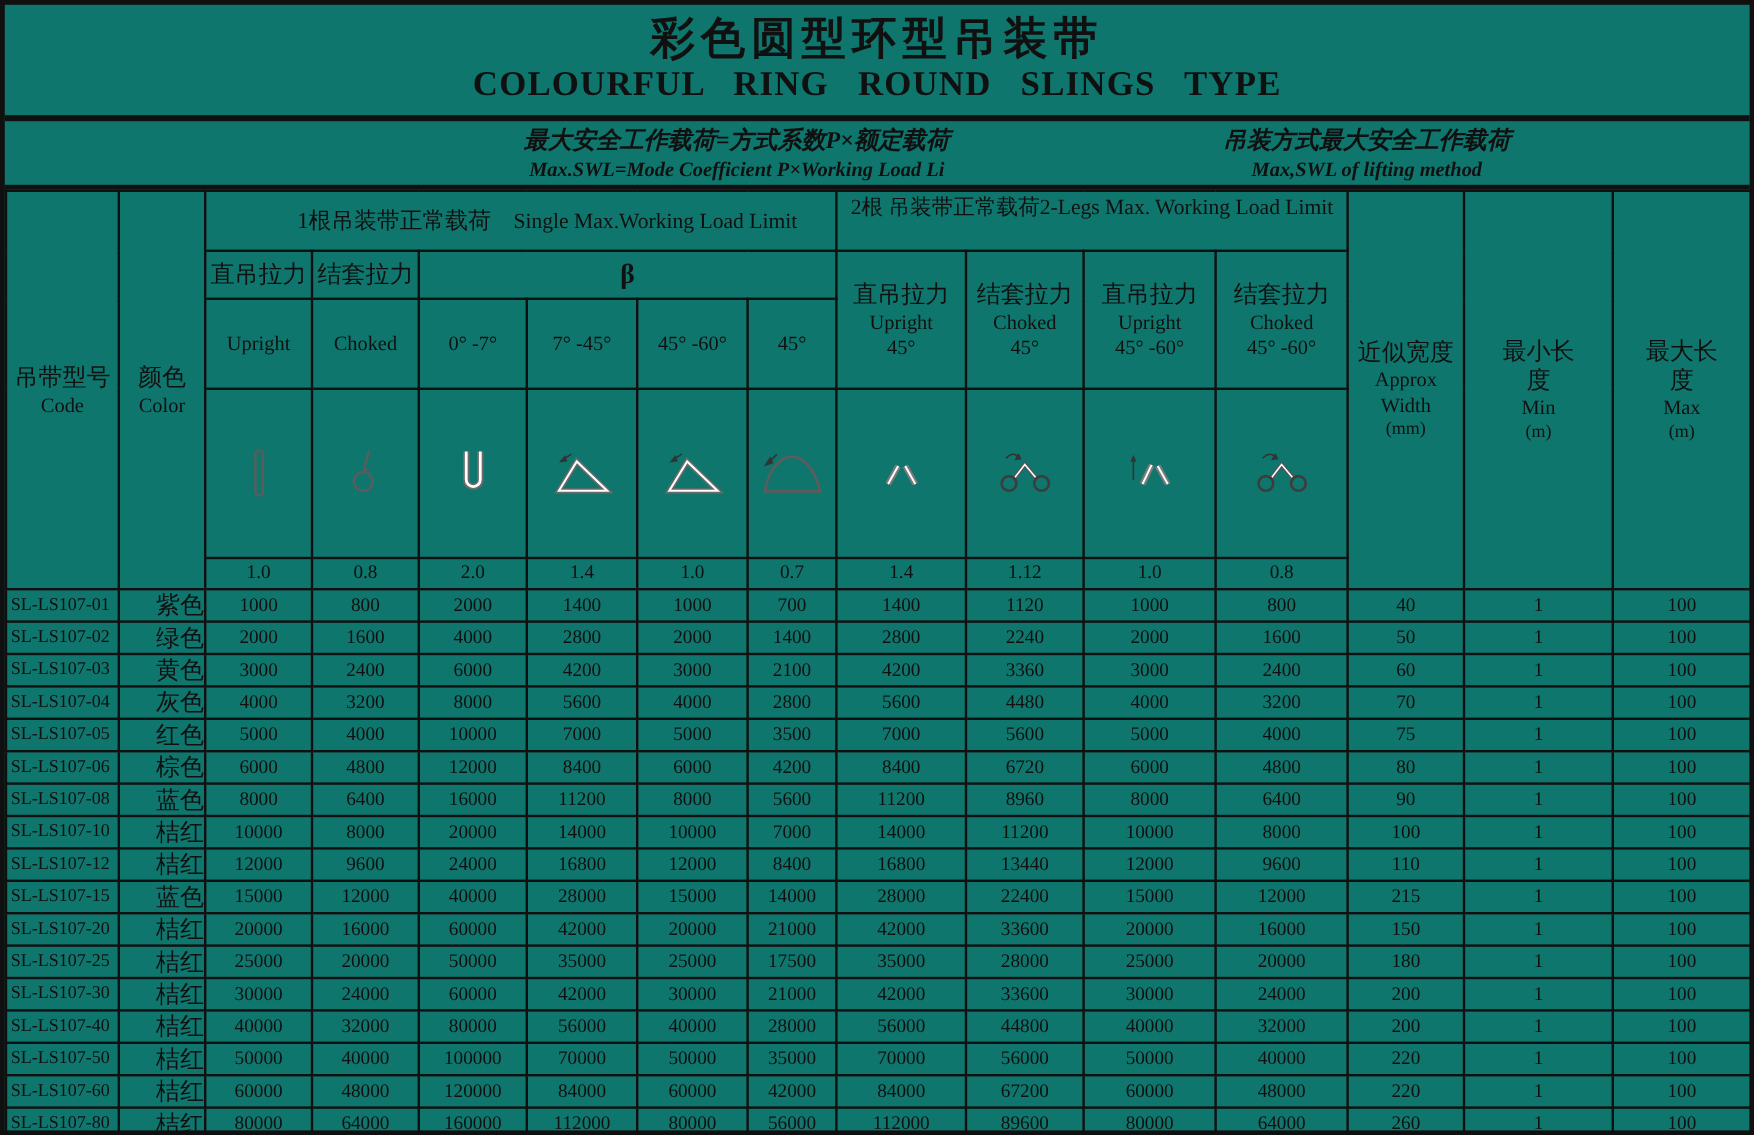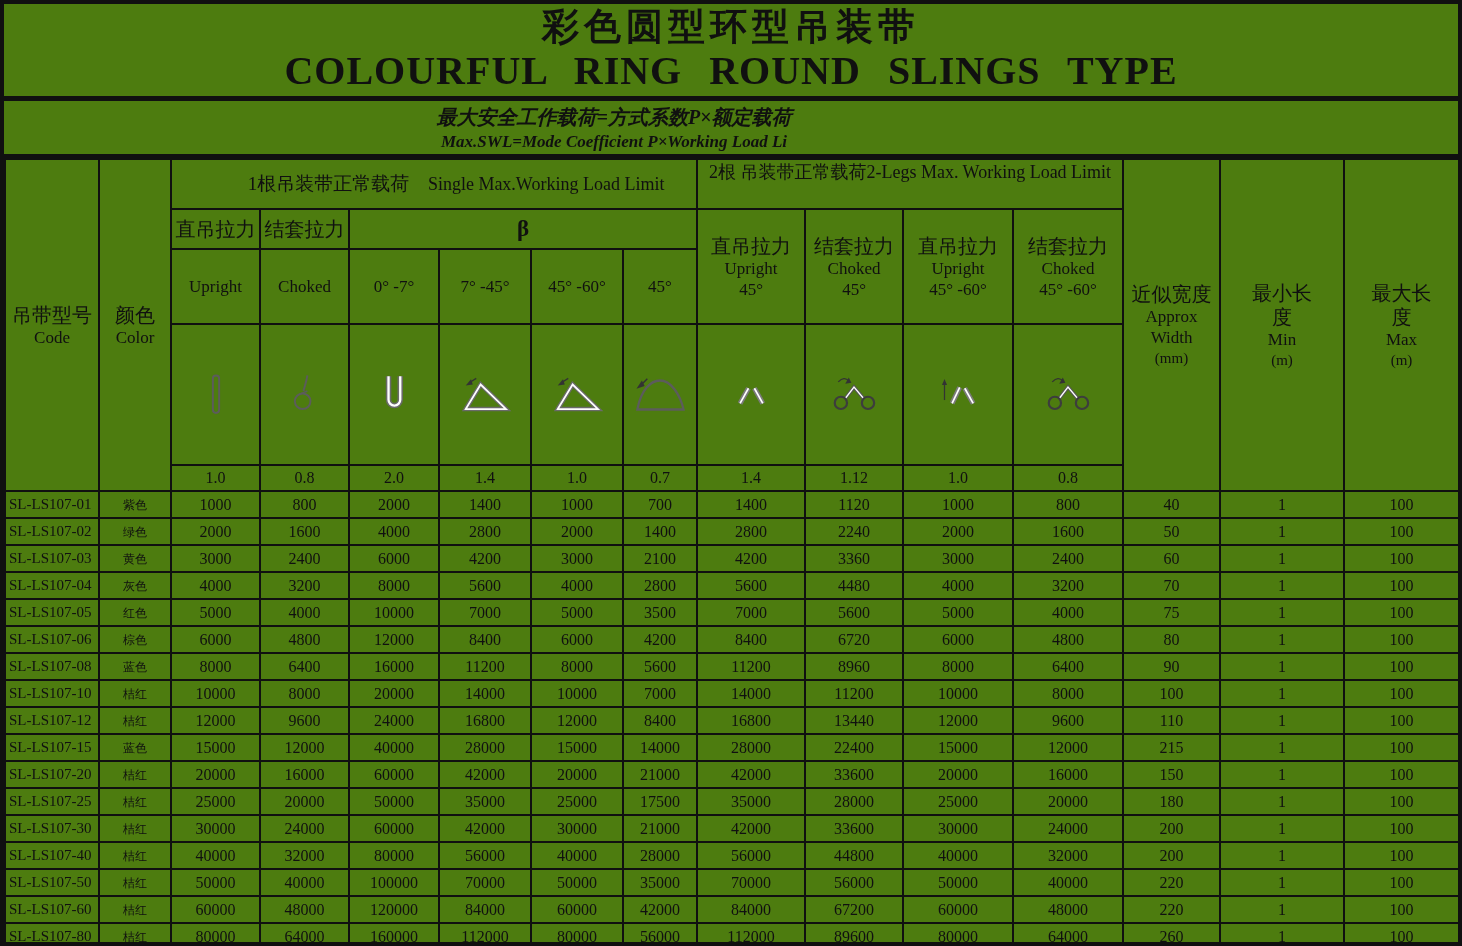--- a/index.html
+++ b/index.html
@@ -1,24 +1,24 @@
 <!DOCTYPE html>
 <html><head>
 <meta charset="utf-8">
 <style>
   html,body{margin:0;padding:0;background:#e8e8e8;}
   .sheet{
     position:relative;width:1462px;height:946px;box-sizing:border-box;
-    background:#4d7c0f;border:4px solid #101010;color:#101010;
+    background:#0f766e;border:4px solid #101010;color:#101010;
     font-family:"Liberation Serif","DejaVu Serif",serif;
   }
   
   .title-block{height:92px;border-bottom:5px solid #101010;display:flex;flex-direction:column;align-items:center;justify-content:center;}
   .title-zh{font-size:37px;font-weight:bold;letter-spacing:5px;line-height:1.1;}
-  .title-en{font-size:40px;font-weight:bold;word-spacing:16px;letter-spacing:1px;line-height:1.1;margin-top:2px;}
+  .title-en{font-size:29px;font-weight:bold;word-spacing:16px;letter-spacing:1px;line-height:1.1;margin-top:2px;}
   
   .banner{position:relative;height:53px;border-bottom:4px solid #101010;font-weight:bold;font-style:italic;}
   .banner-left{position:absolute;left:345px;width:530px;top:4px;text-align:center;}
   .banner-right{position:absolute;left:935px;width:400px;top:4px;text-align:center;}
   .banner .zh{font-size:20px;line-height:25px;}
   .banner .en{font-size:17px;line-height:23px;white-space:nowrap;overflow:hidden;}
   
   table{border-collapse:collapse;table-layout:fixed;width:1454px;height:783px;}
   th,td{border:2px solid #101010;padding:0;text-align:center;vertical-align:middle;font-weight:normal;overflow:hidden;}
   thead .zh{display:block;font-size:20px;line-height:24px;}
@@ -26,37 +26,41 @@
   thead .ang{display:block;font-size:17px;line-height:21px;}
   thead .unit{display:block;font-size:15px;line-height:20px;}
   .group-cell{font-size:19px;padding-left:44px;}
   .group-cell .en-inline{font-size:18px;}
   .two-leg-cell{text-align:center;vertical-align:top;padding:2px 4px;font-size:18px;line-height:21px;}
   .beta-cell{font-size:23px;font-weight:bold;}
   .coef-row td{font-size:16px;height:24px;line-height:1;}
   .icon-row td{height:139px;}
   tbody td{font-size:16px;height:25px;line-height:1;}
   tbody td.code{font-size:15px;text-align:left;padding-left:3px;white-space:nowrap;}
-  tbody td.colorcell{font-size:12px;}
+  tbody td.colorcell{font-size:20px;text-align:right;}
   svg{display:block;margin:0 auto;}
 </style>
 </head>
 <body>
 
 <div class="sheet">
 
   <div class="title-block">
     <div class="title-zh">彩色圆型环型吊装带</div>
     <div class="title-en">COLOURFUL  RING  ROUND  SLINGS  TYPE</div>
   </div>
 
   <div class="banner">
     <div class="banner-left">
       <div class="zh">最大安全工作载荷=方式系数P×额定载荷</div>
       <div class="en">Max.SWL=Mode Coefficient P×Working Load Li</div>
+    </div>
+    <div class="banner-right">
+      <div class="zh">吊装方式最大安全工作载荷</div>
+      <div class="en">Max,SWL of lifting method</div>
     </div>
   </div>
 
   <table>
     <colgroup>
       <col style="width:94px">
         <col style="width:72px">
         <col style="width:89px">
         <col style="width:89px">
       <col style="width:90px">

